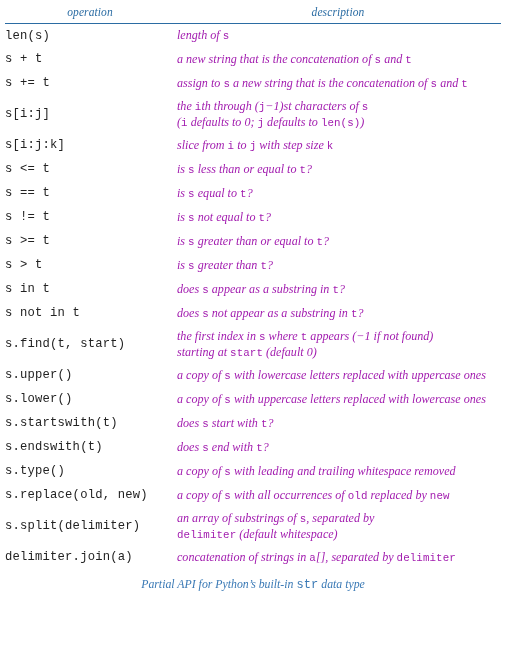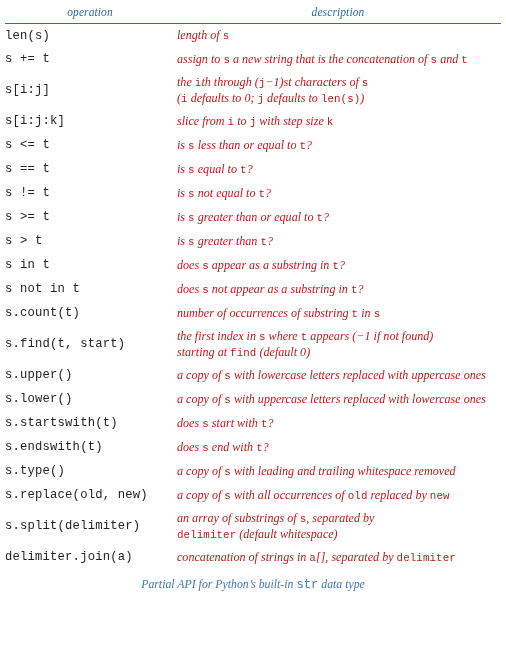--- a/index.html
+++ b/index.html
@@ -54,21 +54,21 @@
     font-size: 12.2px;
     color: #222222;
     letter-spacing: 0.2px;
     white-space: nowrap;
   }
 
   td.desc {
     font-family: "Liberation Serif", serif;
     font-style: italic;
     font-size: 12.1px;
-    color: #b91c1c;
+    color: #a21caf;
     padding: 0 2px;
     margin-top: 8px;
   }
 
   tbody tr { height: 24px; }
   tbody tr.tall { height: 38px; }
 
   .desc-line { display: block; }
   .desc-line + .desc-line { margin-top: 1px; }
 
@@ -108,20 +108,24 @@
         <th>operation</th>
         <th>description</th>
       </tr>
     </thead>
     <tbody id="table-body">
         <tr>
           <td class="op">len(s)</td>
           <td class="desc">length of <code class="m">s</code></td>
         </tr>
         <tr>
+          <td class="op">s + t</td>
+          <td class="desc">a new string that is the concatenation of <code class="m">s</code> and <code class="m">t</code></td>
+        </tr>
+        <tr>
           <td class="op">s += t</td>
           <td class="desc">assign to <code class="m">s</code> a new string that is the concatenation of <code class="m">s</code> and <code class="m">t</code></td>
         </tr>
         <tr class="tall">
           <td class="op">s[i:j]</td>
           <td class="desc">
             <span class="desc-line">the <code class="m">i</code>th through (<code class="m">j</code>−1)st characters of <code class="m">s</code></span>
             <span class="desc-line">(<code class="m">i</code> defaults to 0; <code class="m">j</code> defaults to <code class="m">len(s)</code>)</span>
           </td>
         </tr>
@@ -150,29 +154,25 @@
           <td class="desc">is <code class="m">s</code> greater than <code class="m">t</code>?</td>
         </tr>
         <tr>
           <td class="op">s in t</td>
           <td class="desc">does <code class="m">s</code> appear as a substring in <code class="m">t</code>?</td>
         </tr>
         <tr>
           <td class="op">s not in t</td>
           <td class="desc">does <code class="m">s</code> not appear as a substring in <code class="m">t</code>?</td>
         </tr>
-        <tr>
-          <td class="op">s.count(t)</td>
-          <td class="desc">number of occurrences of substring <code class="m">t</code> in <code class="m">s</code></td>
-        </tr>
         <tr class="tall">
           <td class="op">s.find(t, start)</td>
           <td class="desc">
             <span class="desc-line">the first index in <code class="m">s</code> where <code class="m">t</code> appears (−1 if not found)</span>
-            <span class="desc-line">starting at <code class="m">find</code> (default 0)</span>
+            <span class="desc-line">starting at <code class="m">start</code> (default 0)</span>
           </td>
         </tr>
         <tr>
           <td class="op">s.upper()</td>
           <td class="desc">a copy of <code class="m">s</code> with lowercase letters replaced with uppercase ones</td>
         </tr>
         <tr>
           <td class="op">s.lower()</td>
           <td class="desc">a copy of <code class="m">s</code> with uppercase letters replaced with lowercase ones</td>
         </tr>

